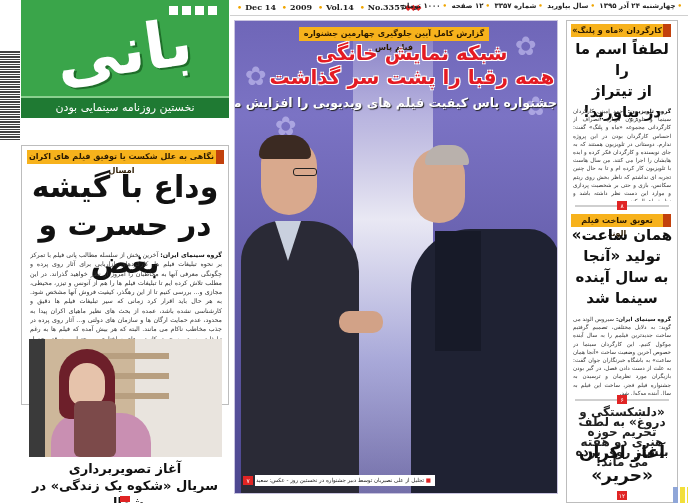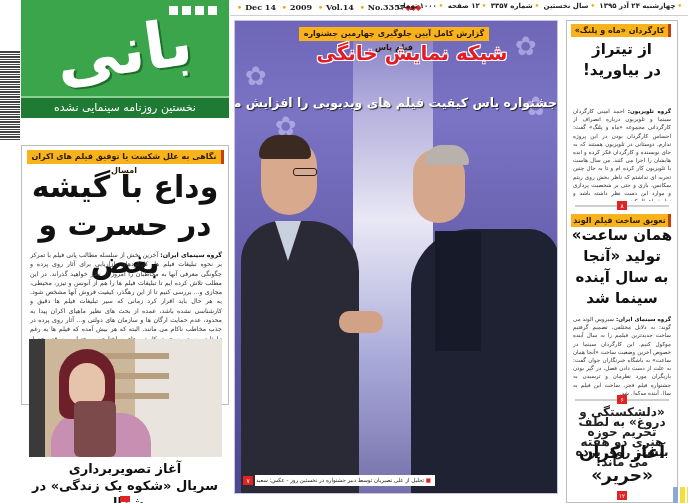--- a/index.html
+++ b/index.html
@@ -16,21 +16,21 @@
   .mast-sq { width: 9px; height: 9px; background: #fff; }
   .mast-logo { position: absolute; left: 8px; top: 6px; width: 190px; height: 90px; direction: rtl;
     font-family: "DejaVu Sans", sans-serif; font-weight: bold; font-size: 64px; line-height: 90px; color: #fff;
     text-align: center; letter-spacing: -2px; text-shadow: 2px 2px 0 #1f6e2a; transform: rotate(-8deg); }
   .mast-tagline { position: absolute; left: 0; bottom: 0; width: 100%; height: 22px; background: #1f7a33;
     border-top: 2px solid #8ad08f; color: #fff; font-size: 11px; line-height: 20px; text-align: center; direction: rtl; }
 
   
   .panel { position: absolute; border: 1px solid #bdbdbd; background: #fff; }
   .kicker { background: #f7b21c; color: #2b1a00; font-size: 8px; font-weight: bold; direction: rtl; text-align: center;
-    border-right: 3px solid #c2410c; }
+    border-right: 8px solid #c2410c; }
   .rule { height: 2px; background: #cfcfcf; position: relative; }
   .page-marker { position: absolute; left: 50%; top: -4px; width: 10px; height: 9px; background: #e02424; margin-left: -5px;
     color: #fff; font-size: 6px; line-height: 9px; text-align: center; }
 
   
   .left { left: 21px; top: 145px; width: 208px; height: 260px; }
   .left .kicker { position: absolute; left: 5px; top: 4px; width: 197px; height: 14px; line-height: 14px; }
   .left-headline { position: absolute; left: 0; top: 22px; width: 100%; text-align: center; direction: rtl;
     font-weight: bold; font-size: 30px; line-height: 38px; color: #111; }
   .left-body { position: absolute; left: 8px; top: 104px; width: 192px; height: 112px; direction: rtl; text-align: justify;
@@ -103,34 +103,34 @@
 <div class="barcode"></div>
 
 <div class="masthead">
   <div class="mast-squares">
     <span class="mast-sq"></span>
     <span class="mast-sq"></span>
     <span class="mast-sq"></span>
     <span class="mast-sq"></span>
   </div>
   <div class="mast-logo">بانی فیلم</div>
-  <div class="mast-tagline">نخستین روزنامه سینمایی نشده</div>
+  <div class="mast-tagline">نخستین روزنامه سینمایی بودن</div>
 </div>
 
 <div class="infobar">
   <div class="info-en">
     <span class="dot">•</span><span>Dec 14</span>
     <span class="dot">•</span><span>2009</span>
     <span class="dot">•</span><span>Vol.14</span>
     <span class="dot">•</span><span>No.3357</span>
   </div>
   <div class="info-diamonds">◆◆◆</div>
   <div class="info-fa">
     <span class="dot">•</span><span>چهارشنبه ۲۴ آذر ۱۳۹۵</span>
-    <span class="dot">•</span><span>سال نخستین</span>
+    <span class="dot">•</span><span>سال بیاورید</span>
     <span class="dot">•</span><span>شماره ۳۳۵۷</span>
     <span class="dot">•</span><span>۱۲ صفحه</span>
     <span class="dot">•</span><span>۱۰۰۰ تومان</span>
   </div>
 </div>
 
 <div class="panel left">
   <div class="kicker">نگاهی به علل شکست یا توفیق فیلم های اکران امسال</div>
   <div class="left-headline">
     <div>وداع با گیشه</div>
@@ -161,20 +161,21 @@
 
 <div class="center">
   <div class="glow"></div>
   <div class="flower" style="left:10px; top:40px;">✿</div>
   <div class="flower" style="left:280px; top:10px;">✿</div>
   <div class="flower" style="left:290px; top:70px;">✿</div>
   <div class="flower" style="left:40px; top:90px;">✿</div>
   <div class="kicker">گزارش کامل آیین جلوگیری چهارمین جشنواره فیلم پاس</div>
   <div class="center-headline">
     <div>شبکه نمایش خانگی</div>
+    <div>همه رقبا را پشت سر گذاشت</div>
   </div>
   <div class="center-sub">جشنواره پاس کیفیت فیلم های ویدیویی را افزایش می دهد</div>
 
   <div class="man-left-body"></div>
   <div class="man-left-shirt"></div>
   <div class="man-left-head"></div>
   <div class="man-left-hair"></div>
   <div class="man-left-glasses"></div>
   <div class="man-right-legs"></div>
   <div class="man-right-body"></div>
@@ -186,20 +187,21 @@
   <div class="center-marker">۷</div>
   <div class="photo-credit">
     <span class="bullet">■ </span><span>تجلیل از علی نصیریان توسط دبیر جشنواره در نخستین روز - عکس: سعید عظیمی</span>
   </div>
 </div>
 
 <div class="panel right">
 
   <div class="kicker" style="top:3px">کارگردان «ماه و پلنگ»</div>
   <div class="r-head" style="top:18px; font-size:15px; line-height:21px;">
+    <div>لطفاً اسم ما را</div>
     <div>از تیتراژ</div>
     <div>در بیاورید!</div>
   </div>
   <div class="r-body" style="top:86px; height:94px;">
     <b>گروه تلویزیون:</b>
     <span>احمد امینی کارگردان سینما و تلویزیون درباره انصراف از کارگردانی مجموعه «ماه و پلنگ» گفت: احساس کارگردان بودن در این پروژه ندارم. دوستانی در تلویزیون هستند که به جای نویسنده و کارگردان فکر کرده و ایده هایشان را اجرا می کنند. من سال هاست با تلویزیون کار کرده ام و تا به حال چنین تجربه ای نداشتم که ناظر بخش روی ریتم سکانس، بازی و حتی بر شخصیت پردازی و موارد این دست نظر داشته باشد و نظرش اعمال کند.</span>
   </div>
   <div class="rule" style="top:184px">
     <div class="page-marker">۸</div>
   </div>

